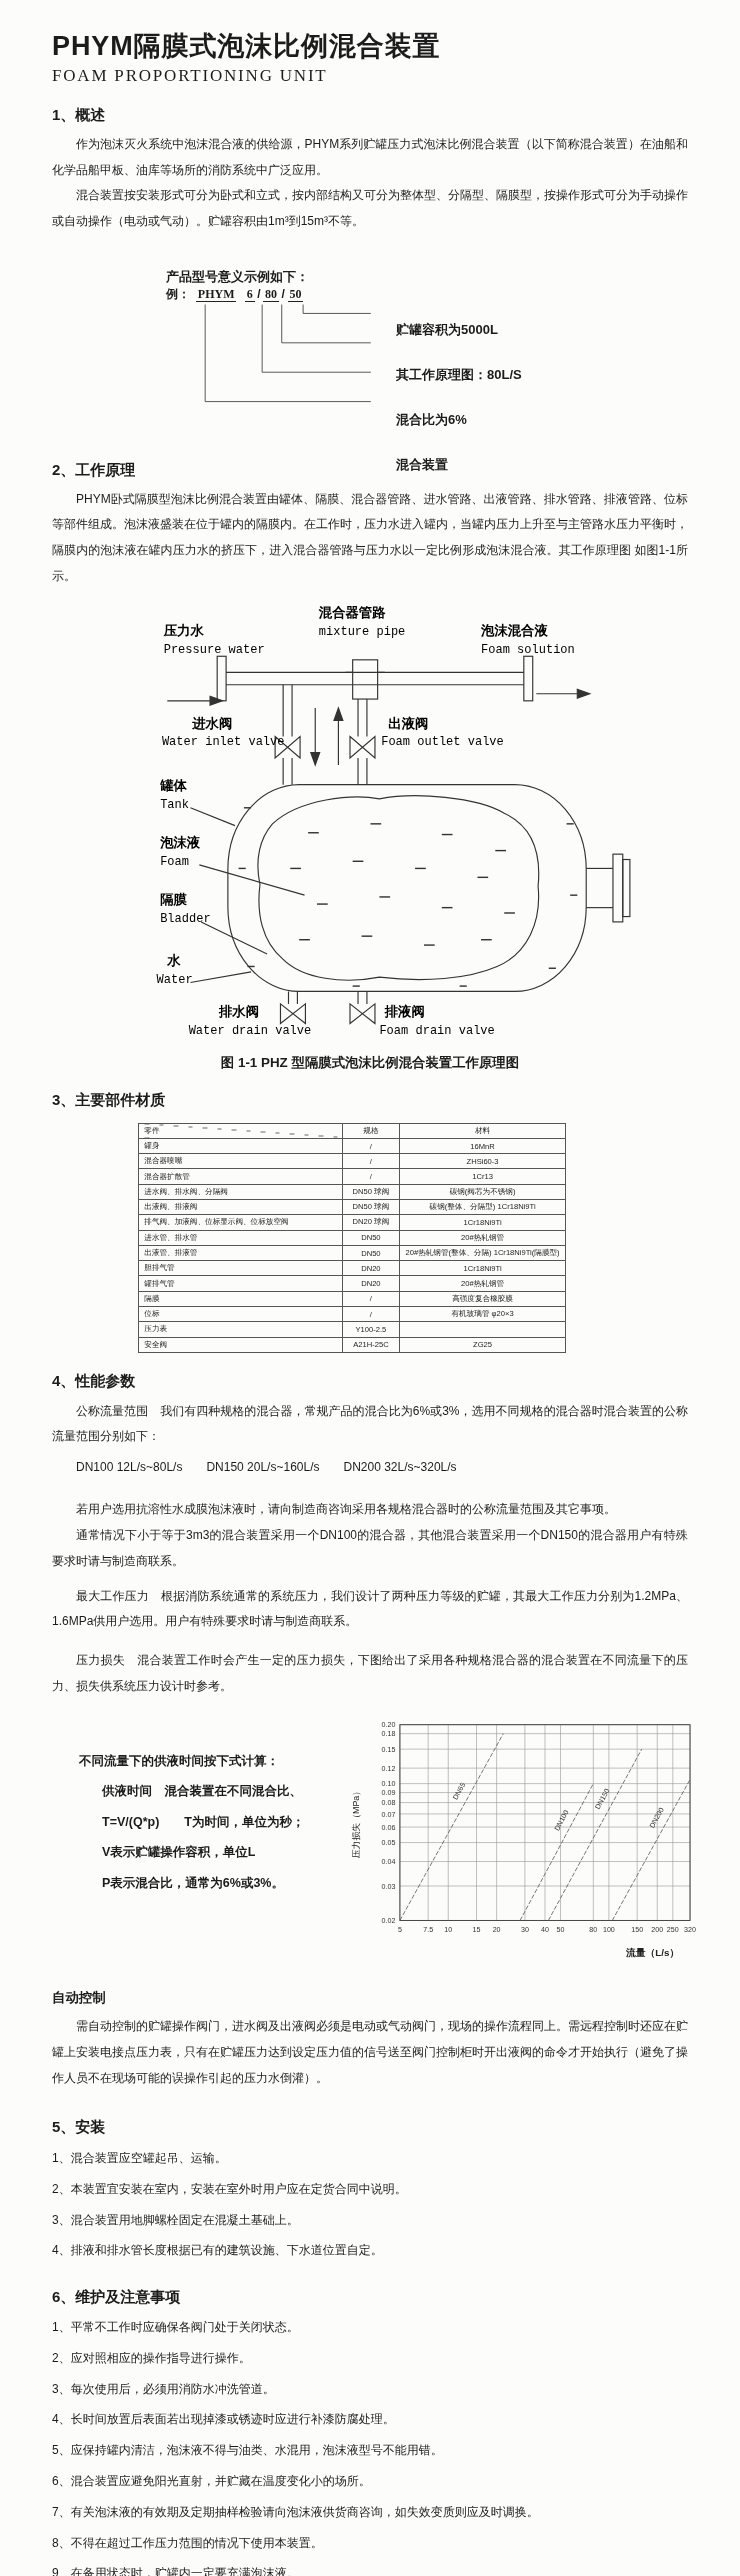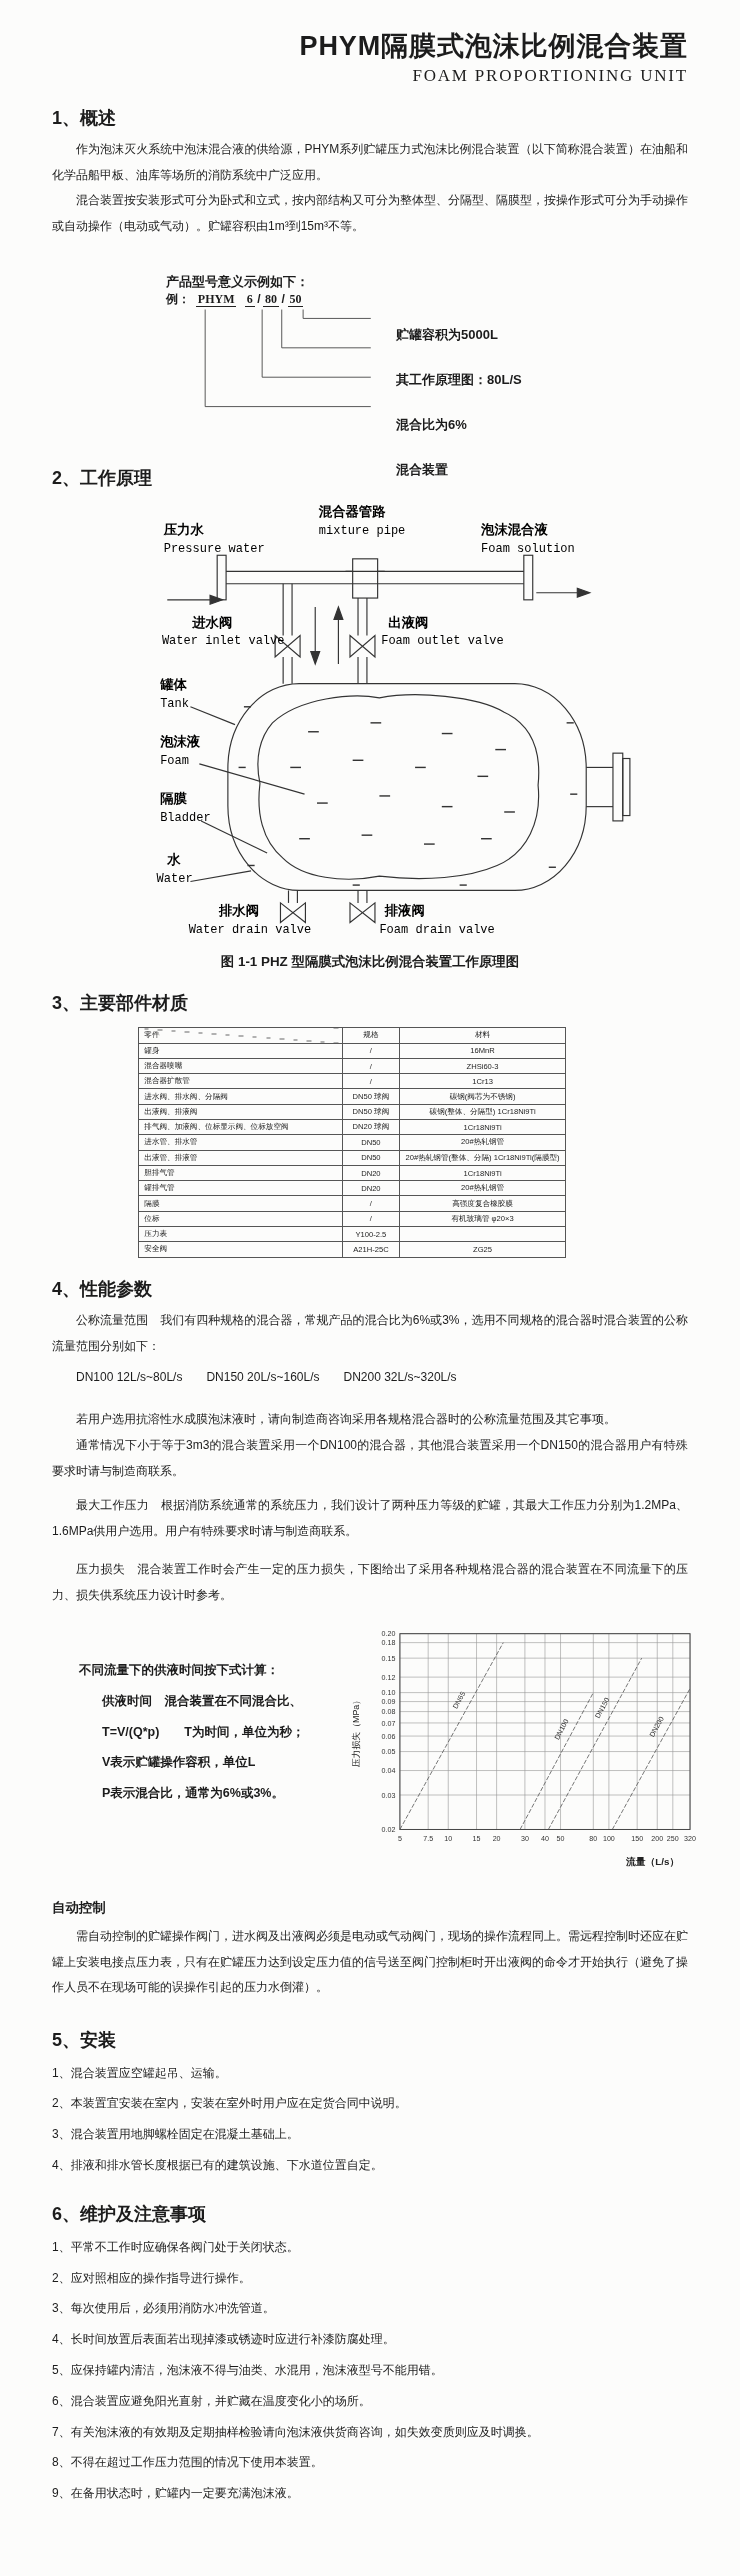--- a/index.html
+++ b/index.html
@@ -1,23 +1,23 @@
 <!DOCTYPE html>
 <html lang="zh" style="font-size:14.3px"><head>
 <meta charset="utf-8">
 <style>
   html,body{margin:0;padding:0;}
   body{background:#e9ebe9;font-family:"Liberation Sans","DejaVu Sans",sans-serif;color:#1c1c1c;}
   .page{width:740px;margin:0 auto;background:#fcfcfb;min-height:2576px;box-sizing:border-box;
         padding:23px 52px 36px 52px;position:relative;}
   
-  .doc-title{text-align:right;font-size:27px;font-weight:bold;letter-spacing:0.9px;margin:5.3px 0 1.8px 0;}
-  .doc-subtitle{text-align:right;font-family:"Liberation Serif","DejaVu Serif",serif;
+  .doc-title{text-align:left;font-size:27px;font-weight:bold;letter-spacing:0.9px;margin:5.3px 0 1.8px 0;}
+  .doc-subtitle{text-align:left;font-family:"Liberation Serif","DejaVu Serif",serif;
         font-size:17px;letter-spacing:1.8px;margin-bottom:16px;}
-  .sec-h{font-size:18px;font-weight:bold;margin:19.6px 0 7.1px 0;}
+  .sec-h{font-size:15px;font-weight:bold;margin:19.6px 0 7.1px 0;}
   .para{font-size:12px;line-height:2.15;text-align:justify;text-indent:2em;margin:0;}
   .para.noindent{text-indent:0;}
   .list-block .list-item{font-size:12px;line-height:1.6;margin:11.6px 0;}
   
   .model-block{position:relative;height:183px;margin:23px 0 0 0;}
   .model-intro{position:absolute;left:114px;top:10px;font-size:13px;font-weight:bold;}
   .model-code{position:absolute;left:114px;top:28.5px;font-size:12px;font-weight:bold;}
   .model-code .seg{border-bottom:1.2px solid #222;padding:0 1.8px;margin:0 2.7px;font-family:"Liberation Serif","DejaVu Serif",serif;}
   .model-lines{position:absolute;left:0;top:0;}
   .model-callouts{position:absolute;left:328px;top:41px;}
@@ -70,20 +70,21 @@
     </div>
     <div class="model-callouts">
         <div class="list-item">贮罐容积为5000L</div>
         <div class="list-item">其工作原理图：80L/S</div>
         <div class="list-item">混合比为6%</div>
         <div class="list-item">混合装置</div>
       </div>
   </div>
 
   <div class="sec-h">2、工作原理</div>
+  <p class="para">PHYM卧式隔膜型泡沫比例混合装置由罐体、隔膜、混合器管路、进水管路、出液管路、排水管路、排液管路、位标等部件组成。泡沫液盛装在位于罐内的隔膜内。在工作时，压力水进入罐内，当罐内压力上升至与主管路水压力平衡时，隔膜内的泡沫液在罐内压力水的挤压下，进入混合器管路与压力水以一定比例形成泡沫混合液。其工作原理图 如图1-1所示。</p>
 
   <div class="figure-wrap fig">
     <svg width="571" height="435" viewBox="0 0 640 488">
       <g stroke="#333" stroke-width="1.3" fill="none">
 
         <line x1="158" y1="80" x2="492" y2="80"></line>
         <line x1="158" y1="94" x2="492" y2="94"></line>
         <rect x="148" y="62" width="10" height="50"></rect>
         <rect x="492" y="62" width="10" height="50"></rect>
 

